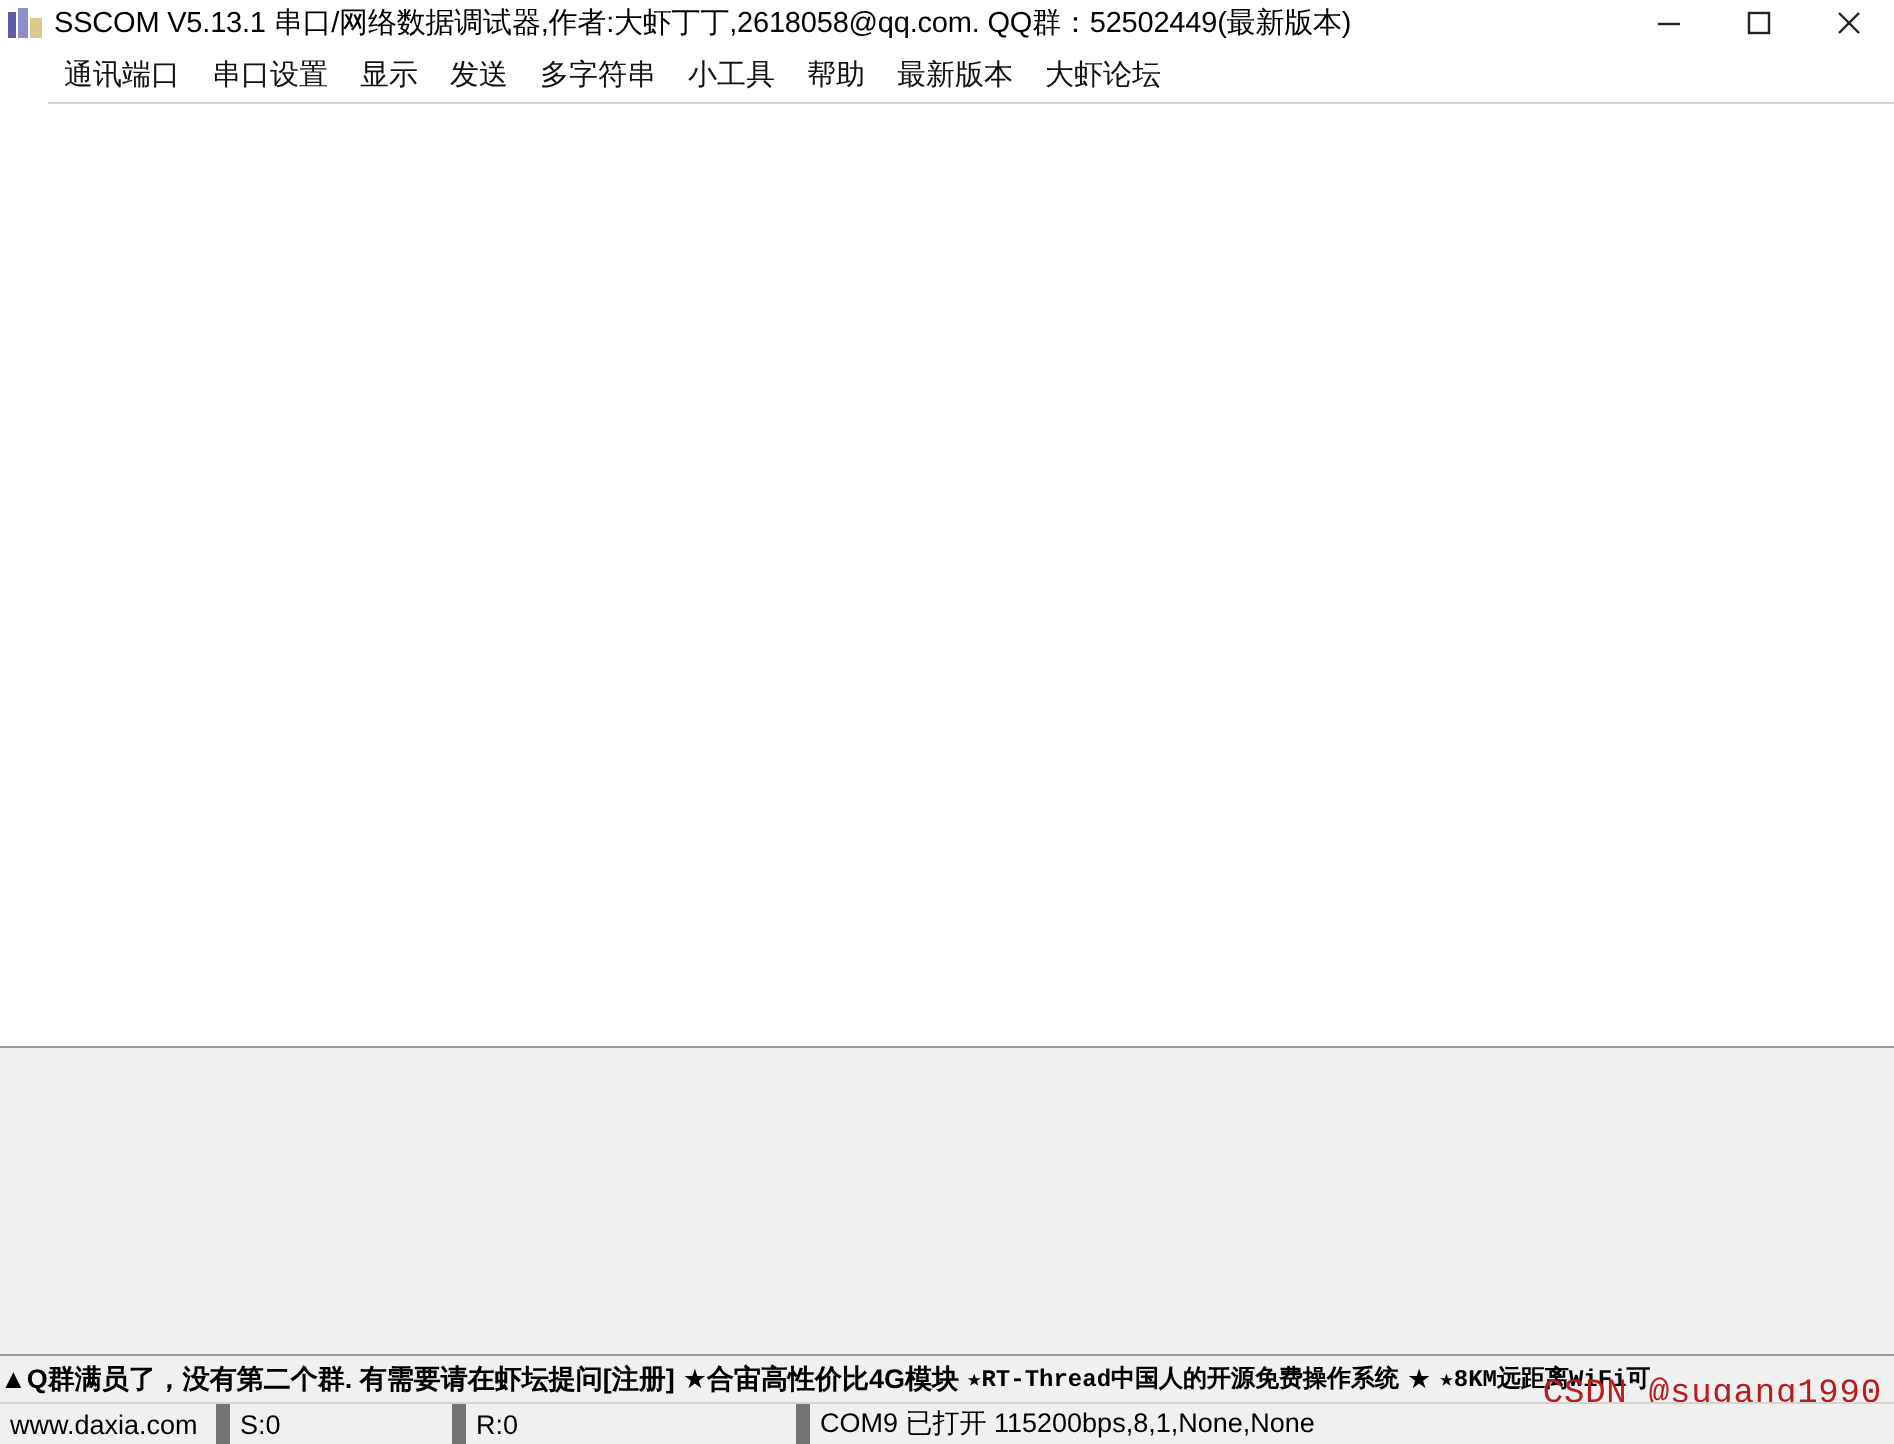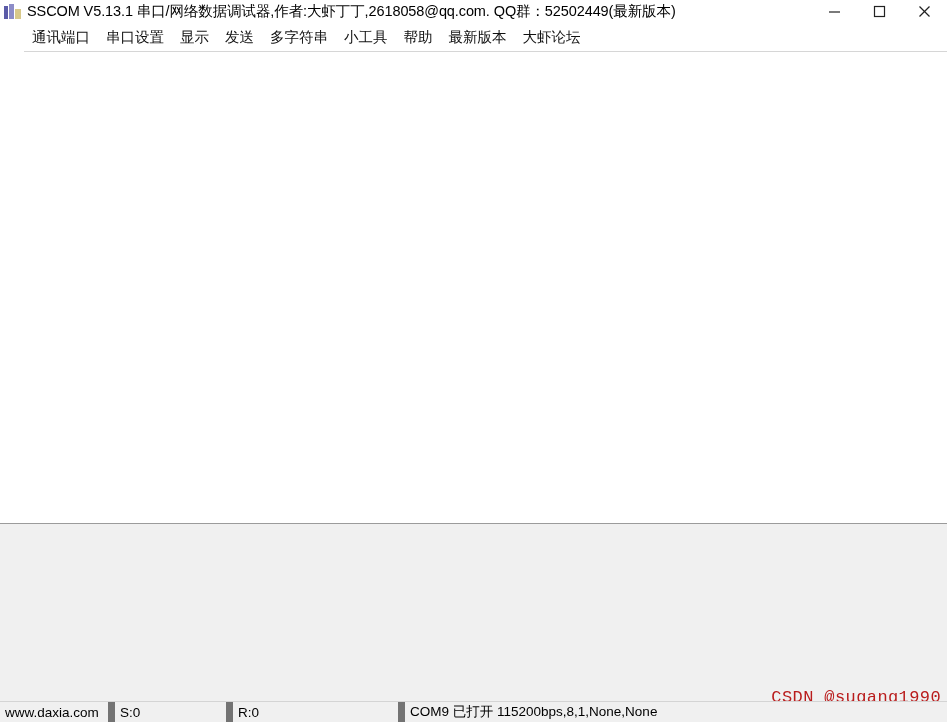--- a/index.html
+++ b/index.html
@@ -209,20 +209,27 @@
 
     
     
     
 
     
     
 
   </div>
 
+  <div class="abs" id="ad-bar">
+    <span class="seg">▲Q群满员了，没有第二个群. 有需要请在虾坛提问[注册]</span>
+    <span class="seg">★合宙高性价比4G模块</span>
+    <span class="seg small">★RT-Thread中国人的开源免费操作系统</span>
+    <span class="seg">★</span>
+    <span class="seg small">★8KM远距离WiFi可</span>
+  </div>
 
   <div class="watermark">CSDN @sugang1990</div>
 
   <div class="abs" id="statusbar">
     <div class="cell c1">www.daxia.com</div>
     <div class="cell c2">S:0</div>
     <div class="cell c3">R:0</div>
     <div class="cell c4">COM9 已打开  115200bps,8,1,None,None</div>
   </div>
 

